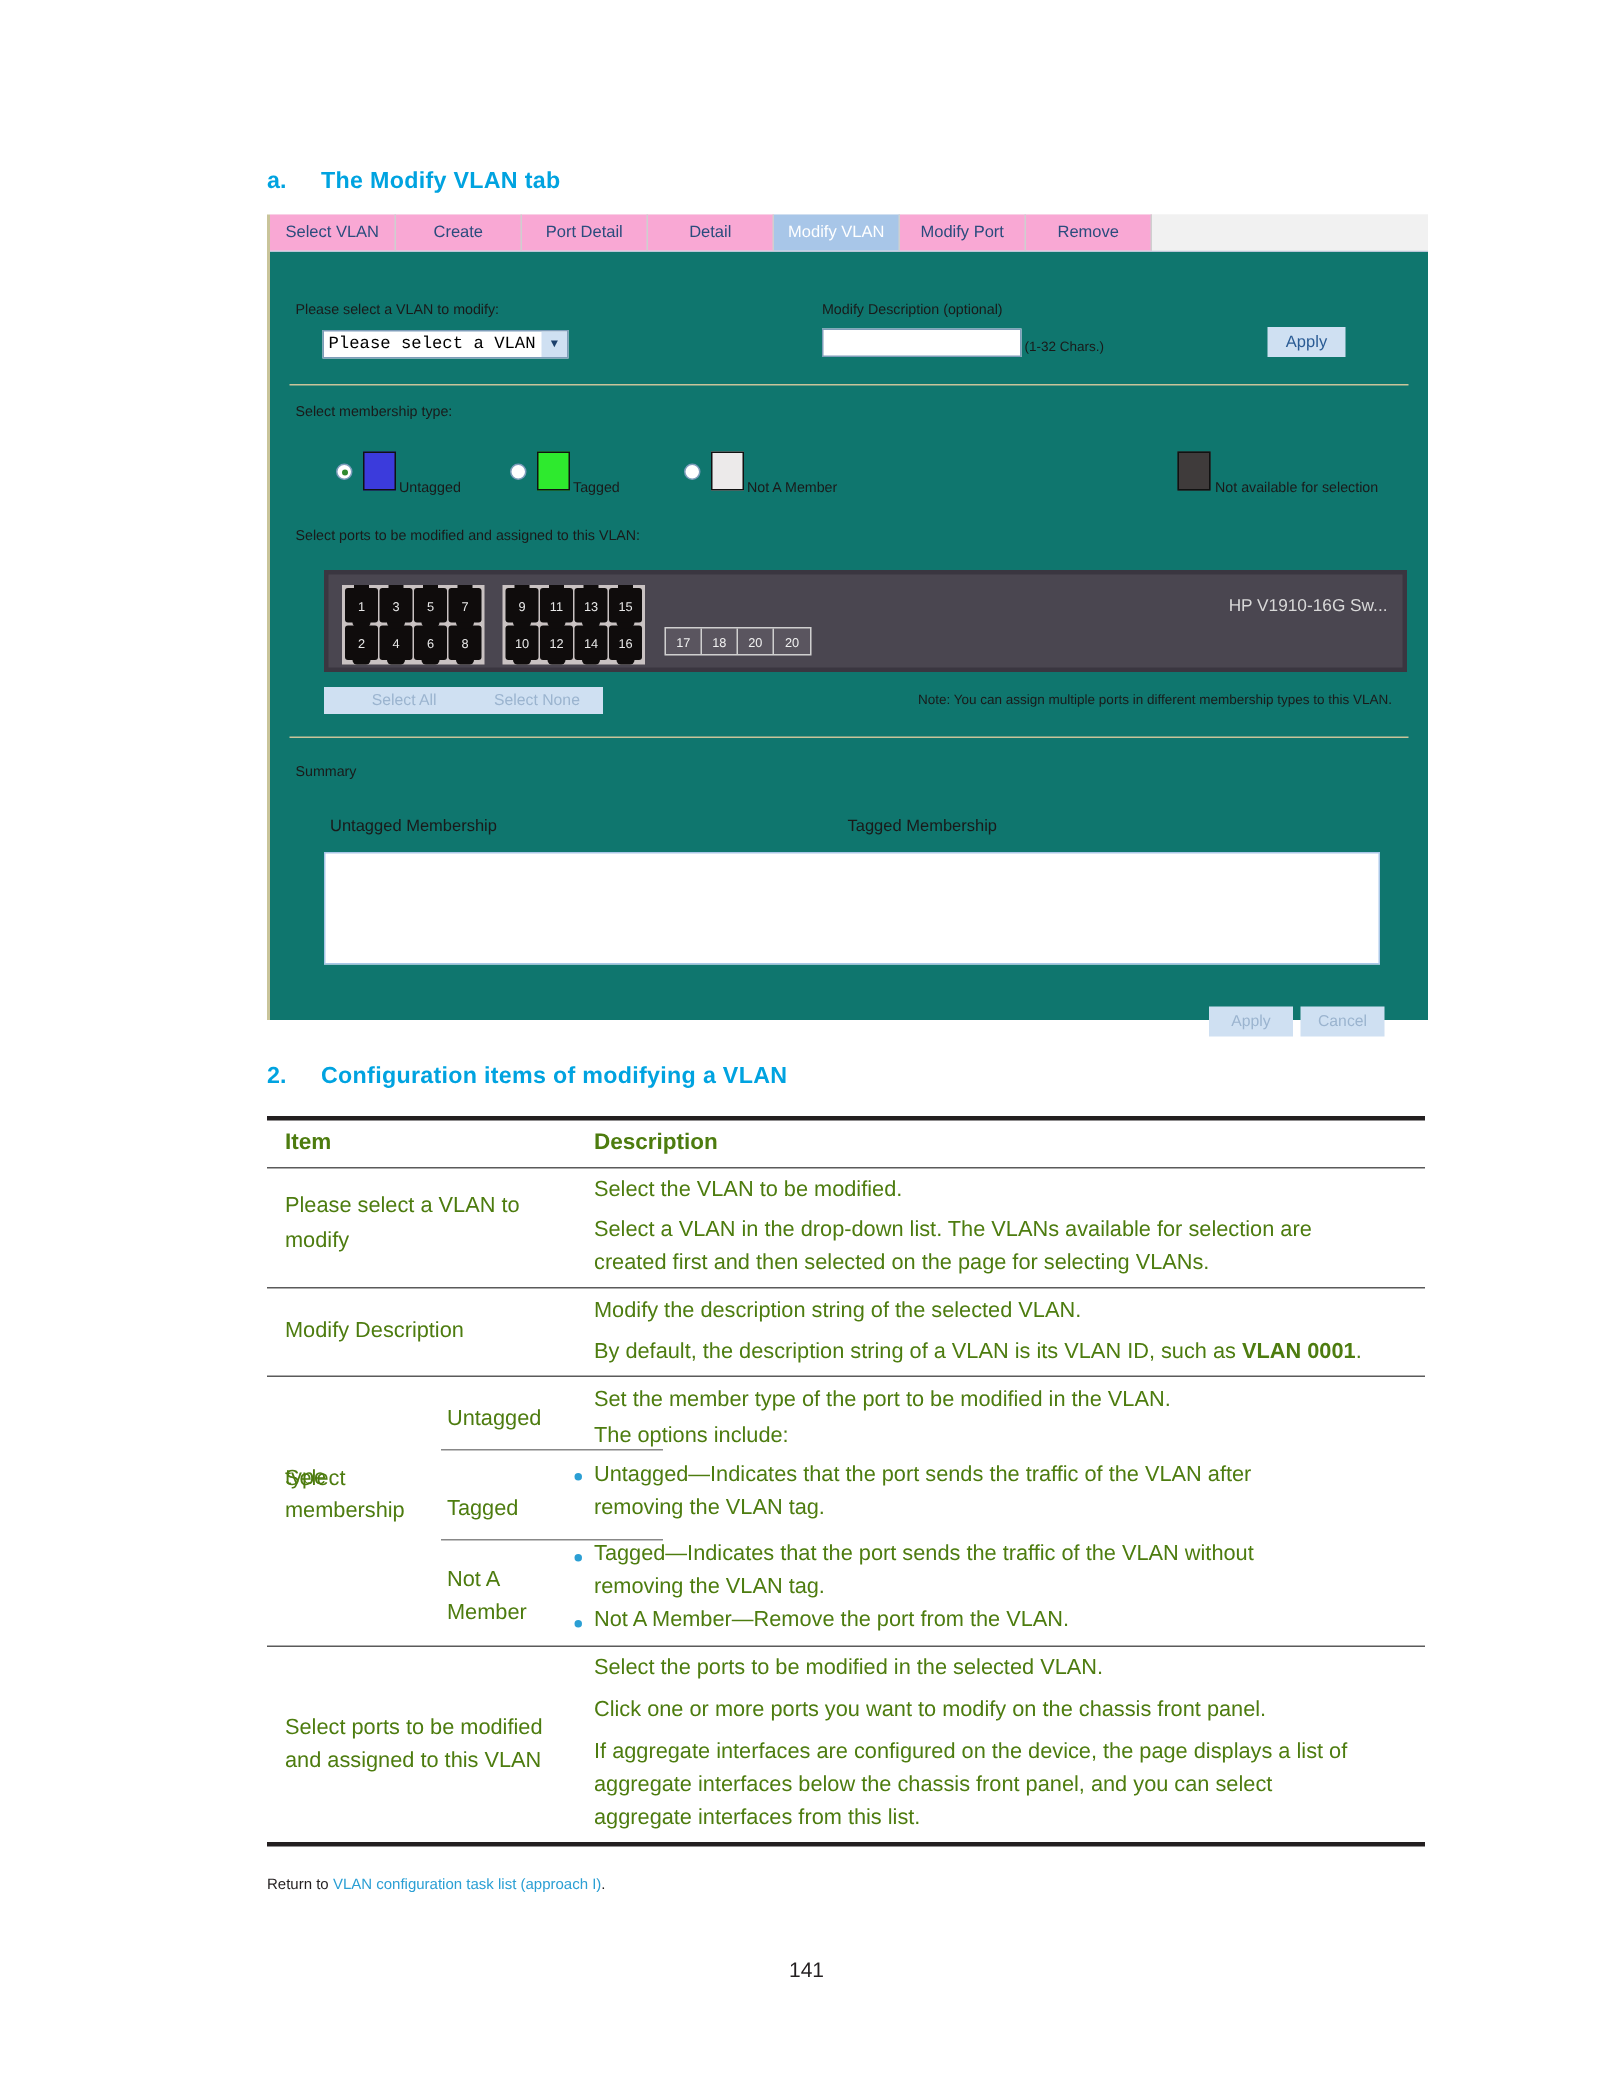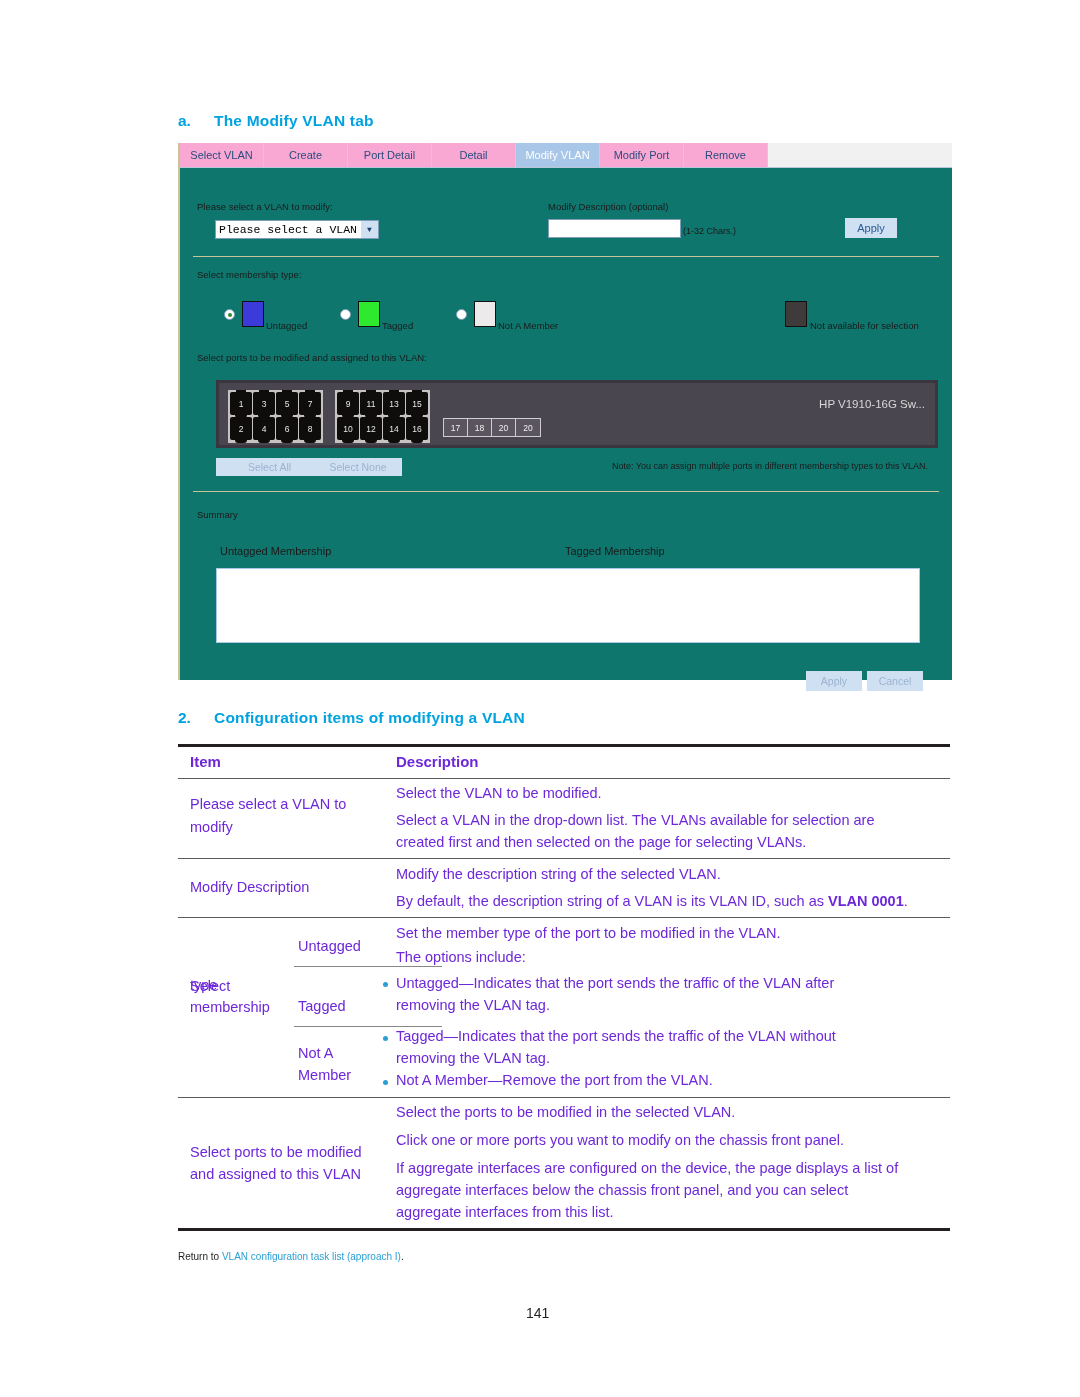--- a/index.html
+++ b/index.html
@@ -316,21 +316,21 @@
   }
   .tbl .rule-thin {
     position: absolute;
     width: 148px;
     border-top: 1.4px solid #888;
   }
   .cell {
     position: absolute;
     font-size: 14.5px;
     line-height: 22px;
-    color: #6d28d9;
+    color: #4d7c0f;
   }
   .cell.hd {
     font-weight: bold;
     font-size: 15px;
   }
   .bullet {
     position: absolute;
     width: 5px; height: 5px;
     border-radius: 50%;
     background: #2b9fd4;

